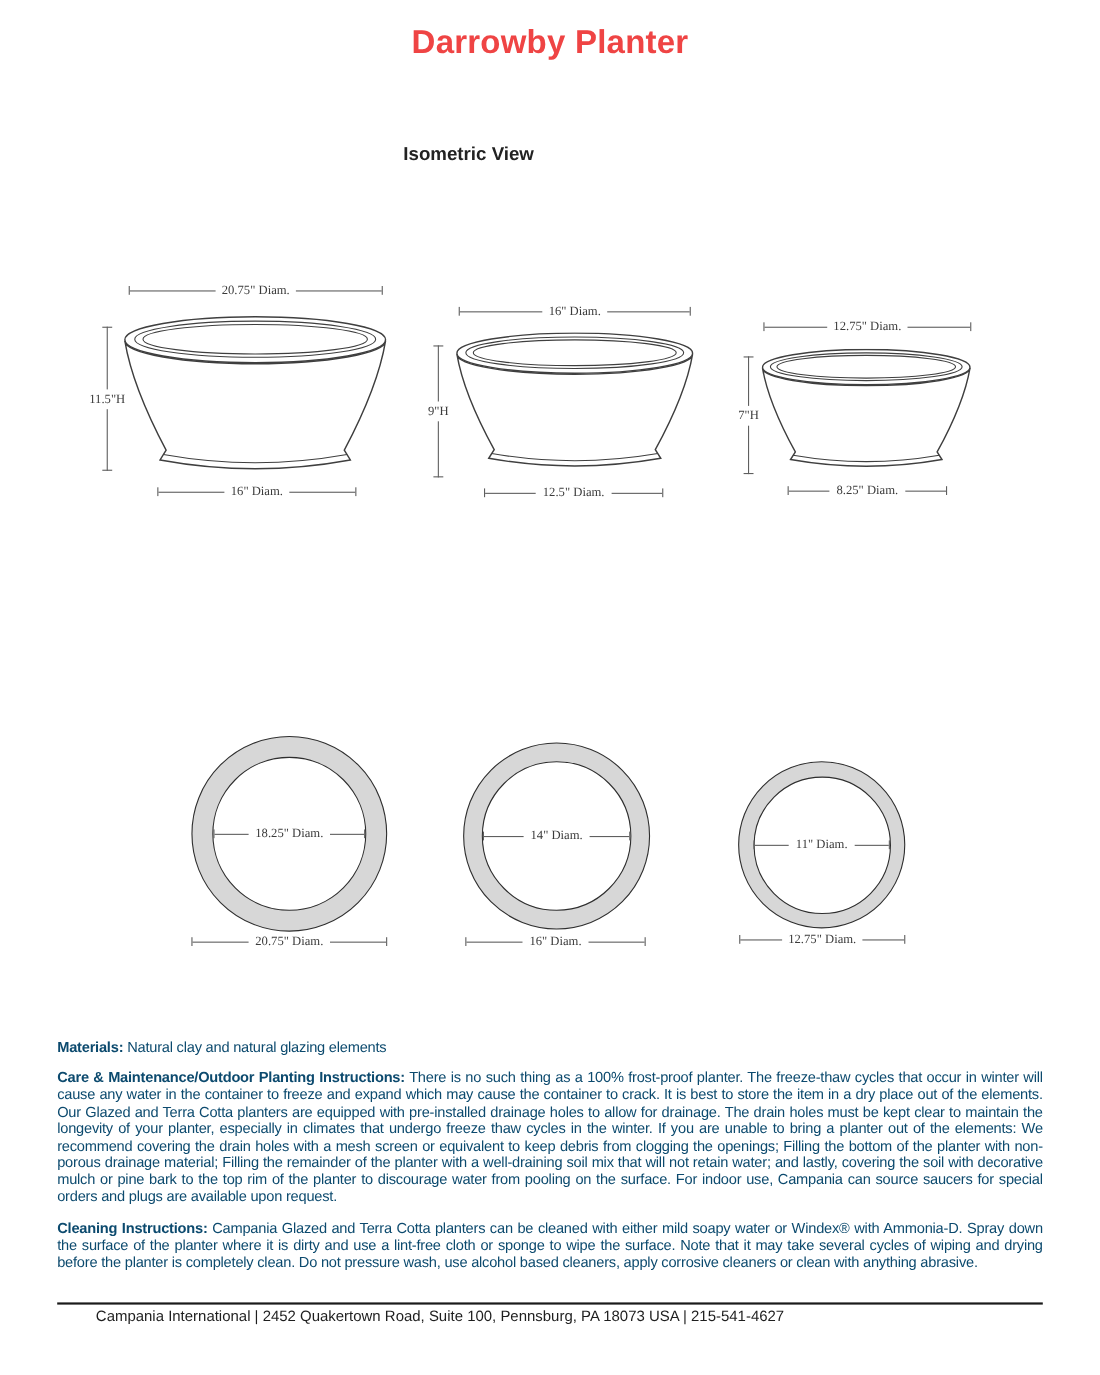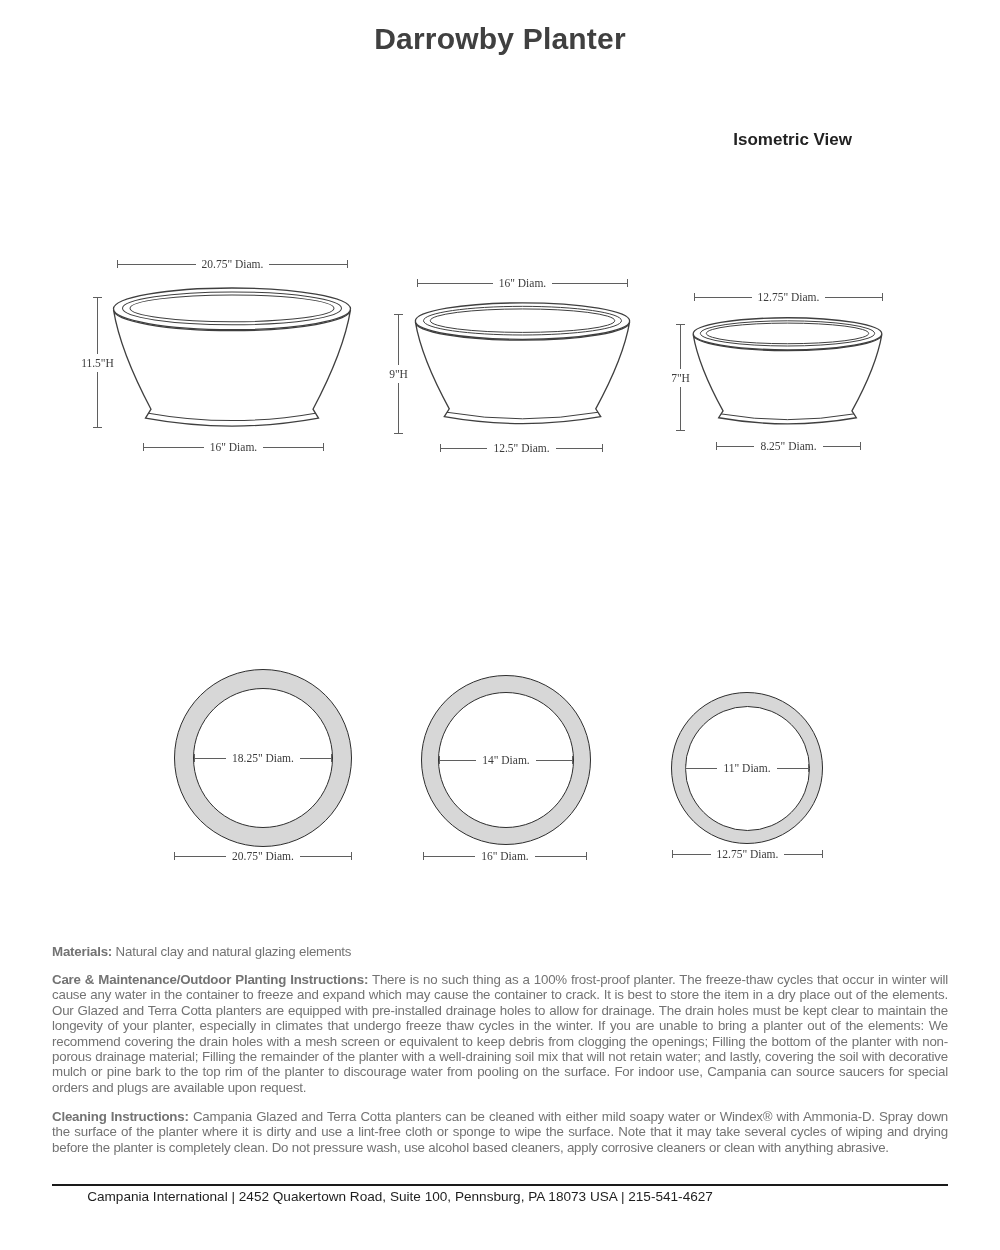--- a/index.html
+++ b/index.html
@@ -3,24 +3,24 @@
 <meta charset="utf-8">
 <title>Darrowby Planter Spec Sheet</title>
 <style>
   html,body { margin:0; padding:0; background:#fff; }
   .page {
     position:relative; width:1000px; height:1250px; background:#ffffff;
     font-family:"Liberation Sans", sans-serif; color:#1e1e1e; overflow:hidden;
   }
   .doc-title {
     position:absolute; left:0; top:22px; width:1000px; text-align:center;
-    font-size:30px; font-weight:700; color:#404040; letter-spacing:0.2px;
+    font-size:30px; font-weight:700; color:#ef4444; letter-spacing:0.2px;
   }
   .section-heading {
-    position:absolute; width:852px; left:0; text-align:right;
+    position:absolute; width:852px; left:0; text-align:center;
     font-size:17px; font-weight:700; color:#222;
   }
   
   .hdim { position:absolute; display:flex; align-items:center; height:12px; }
   .hdim .tick { width:1px; height:8px; background:#5f5f5f; }
   .hdim .seg  { flex:1; height:1px; background:#5f5f5f; }
   .hdim .dlbl {
     padding:0 6px; white-space:nowrap; font-family:"Liberation Serif", serif;
     font-size:11.5px; color:#3b3b3b;
   }
@@ -46,21 +46,21 @@
     box-sizing:border-box;
   }
   .circle-inner {
     border-radius:50%; background:#ffffff; border:1.5px solid #2e2e2e; box-sizing:border-box;
   }
   .inner-dim { top:50%; transform:translateY(-50%); }
   
   .para {
     position:absolute; left:52px; width:896px; margin:0;
     font-size:13.3px; line-height:15.4px; letter-spacing:-0.2px;
-    text-align:justify; color:#737373;
+    text-align:justify; color:#0c4a6e;
   }
   .para strong { letter-spacing:-0.2px; }
   
   .footer-rule { position:absolute; left:52px; width:896px; height:2px; background:#1a1a1a; }
   .footer-line { position:absolute; left:0; width:800px; text-align:center; font-size:13.6px; color:#1e1e1e; }
   .footer-line a { color:#3a6fad; text-decoration:underline; cursor:pointer; }
 </style>
 </head>
 <body>
 

